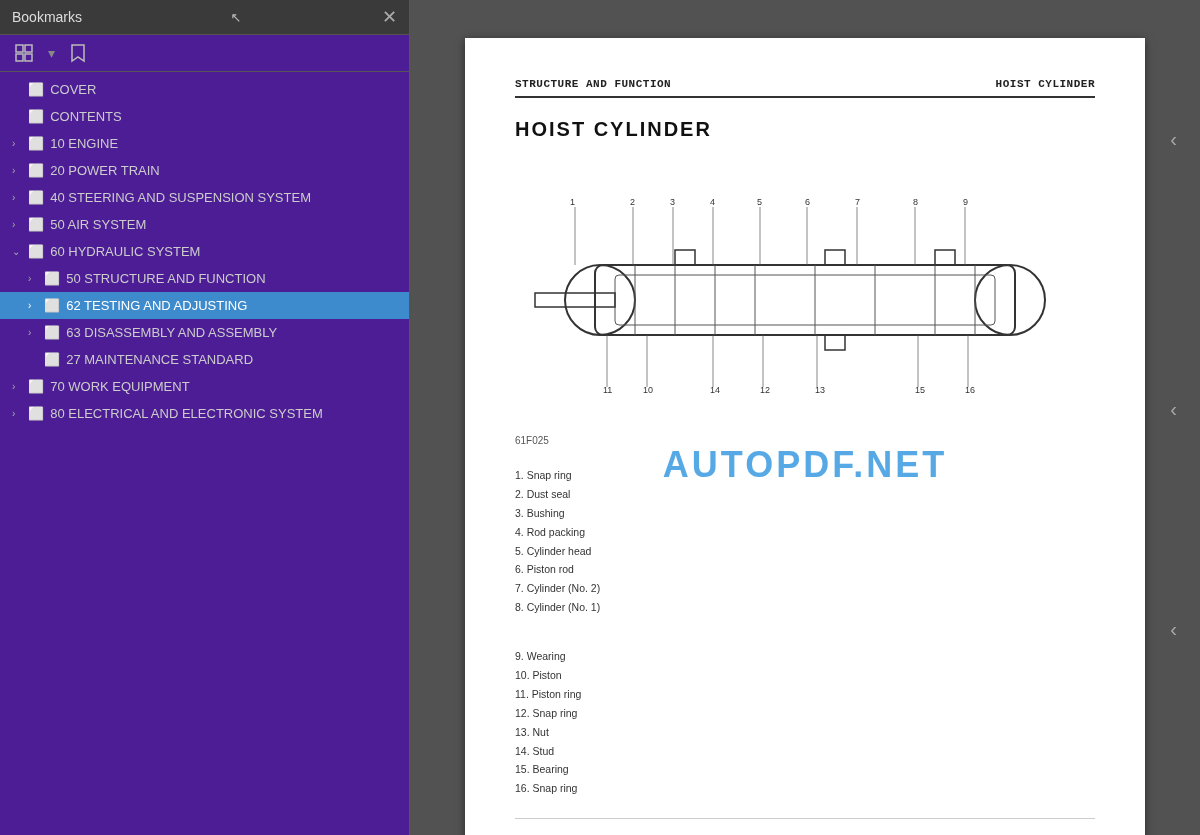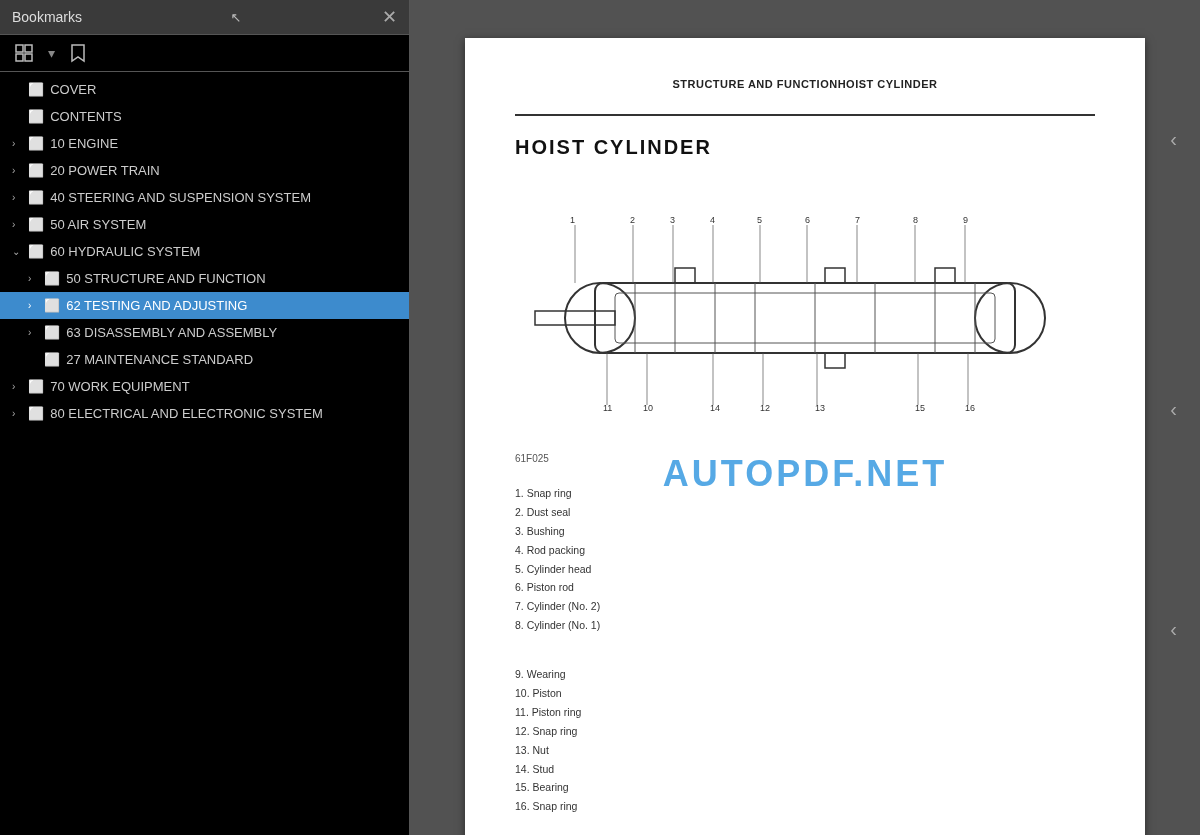--- a/index.html
+++ b/index.html
@@ -2,21 +2,21 @@
 <html><head>
   <meta charset="utf-8">
   <style>
     * { margin: 0; padding: 0; box-sizing: border-box; }
     body { width: 1200px; height: 835px; display: flex; font-family: 'Segoe UI', Arial, sans-serif; overflow: hidden; background: #3a3a3a; }
 
     
     .bookmarks-panel {
       width: 410px;
       min-width: 410px;
-      background: #000000;
+      background: #4c1d95;
       display: flex;
       flex-direction: column;
       height: 835px;
       border-right: 1px solid #555;
     }
 
     .bookmarks-header {
       display: flex;
       align-items: center;
       justify-content: space-between;
@@ -123,25 +123,26 @@
       margin: 20px auto;
       width: 680px;
       min-height: 760px;
       padding: 40px 50px 40px 50px;
       position: relative;
       box-shadow: 0 2px 8px rgba(0,0,0,0.5);
     }
 
     .page-header {
       display: flex;
-      justify-content: center;
+      justify-content: space-between;
       align-items: flex-start;
       border-bottom: 2px solid #333;
-      padding-bottom: 24px;
+      padding-bottom: 6px;
       margin-bottom: 20px;
+      font-family: Liberation Mono, monospace;
     }
 
     .page-header-left {
       font-size: 11px;
       font-weight: bold;
       letter-spacing: 0.5px;
       color: #222;
     }
 
     .page-header-right {

